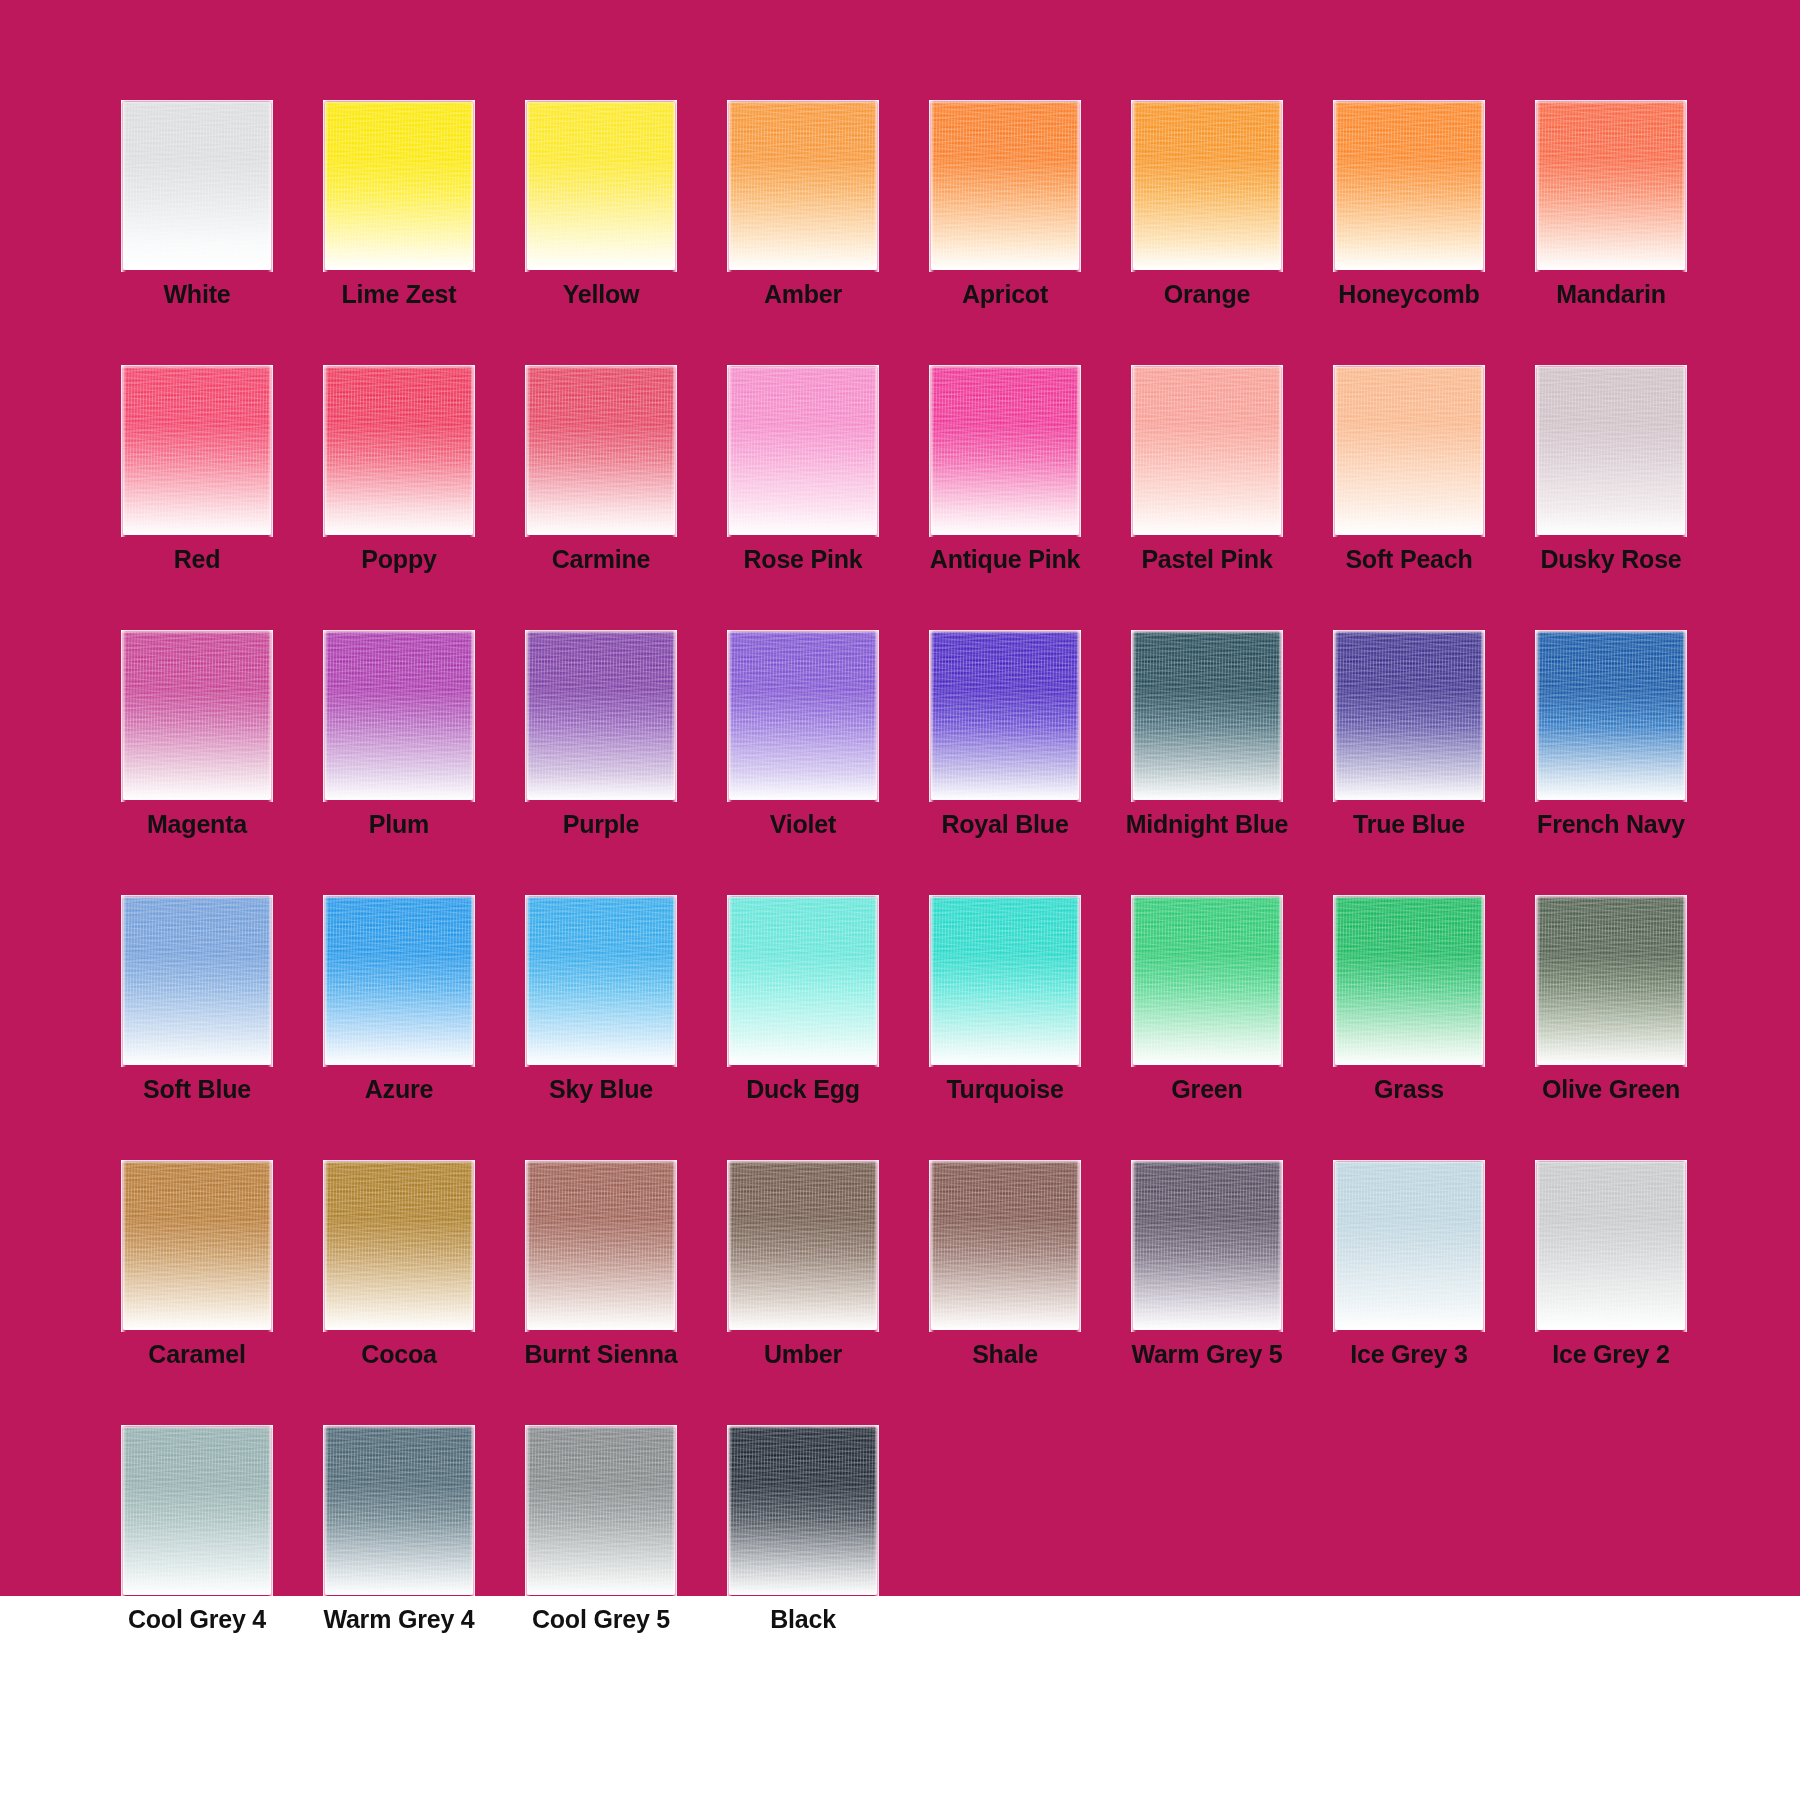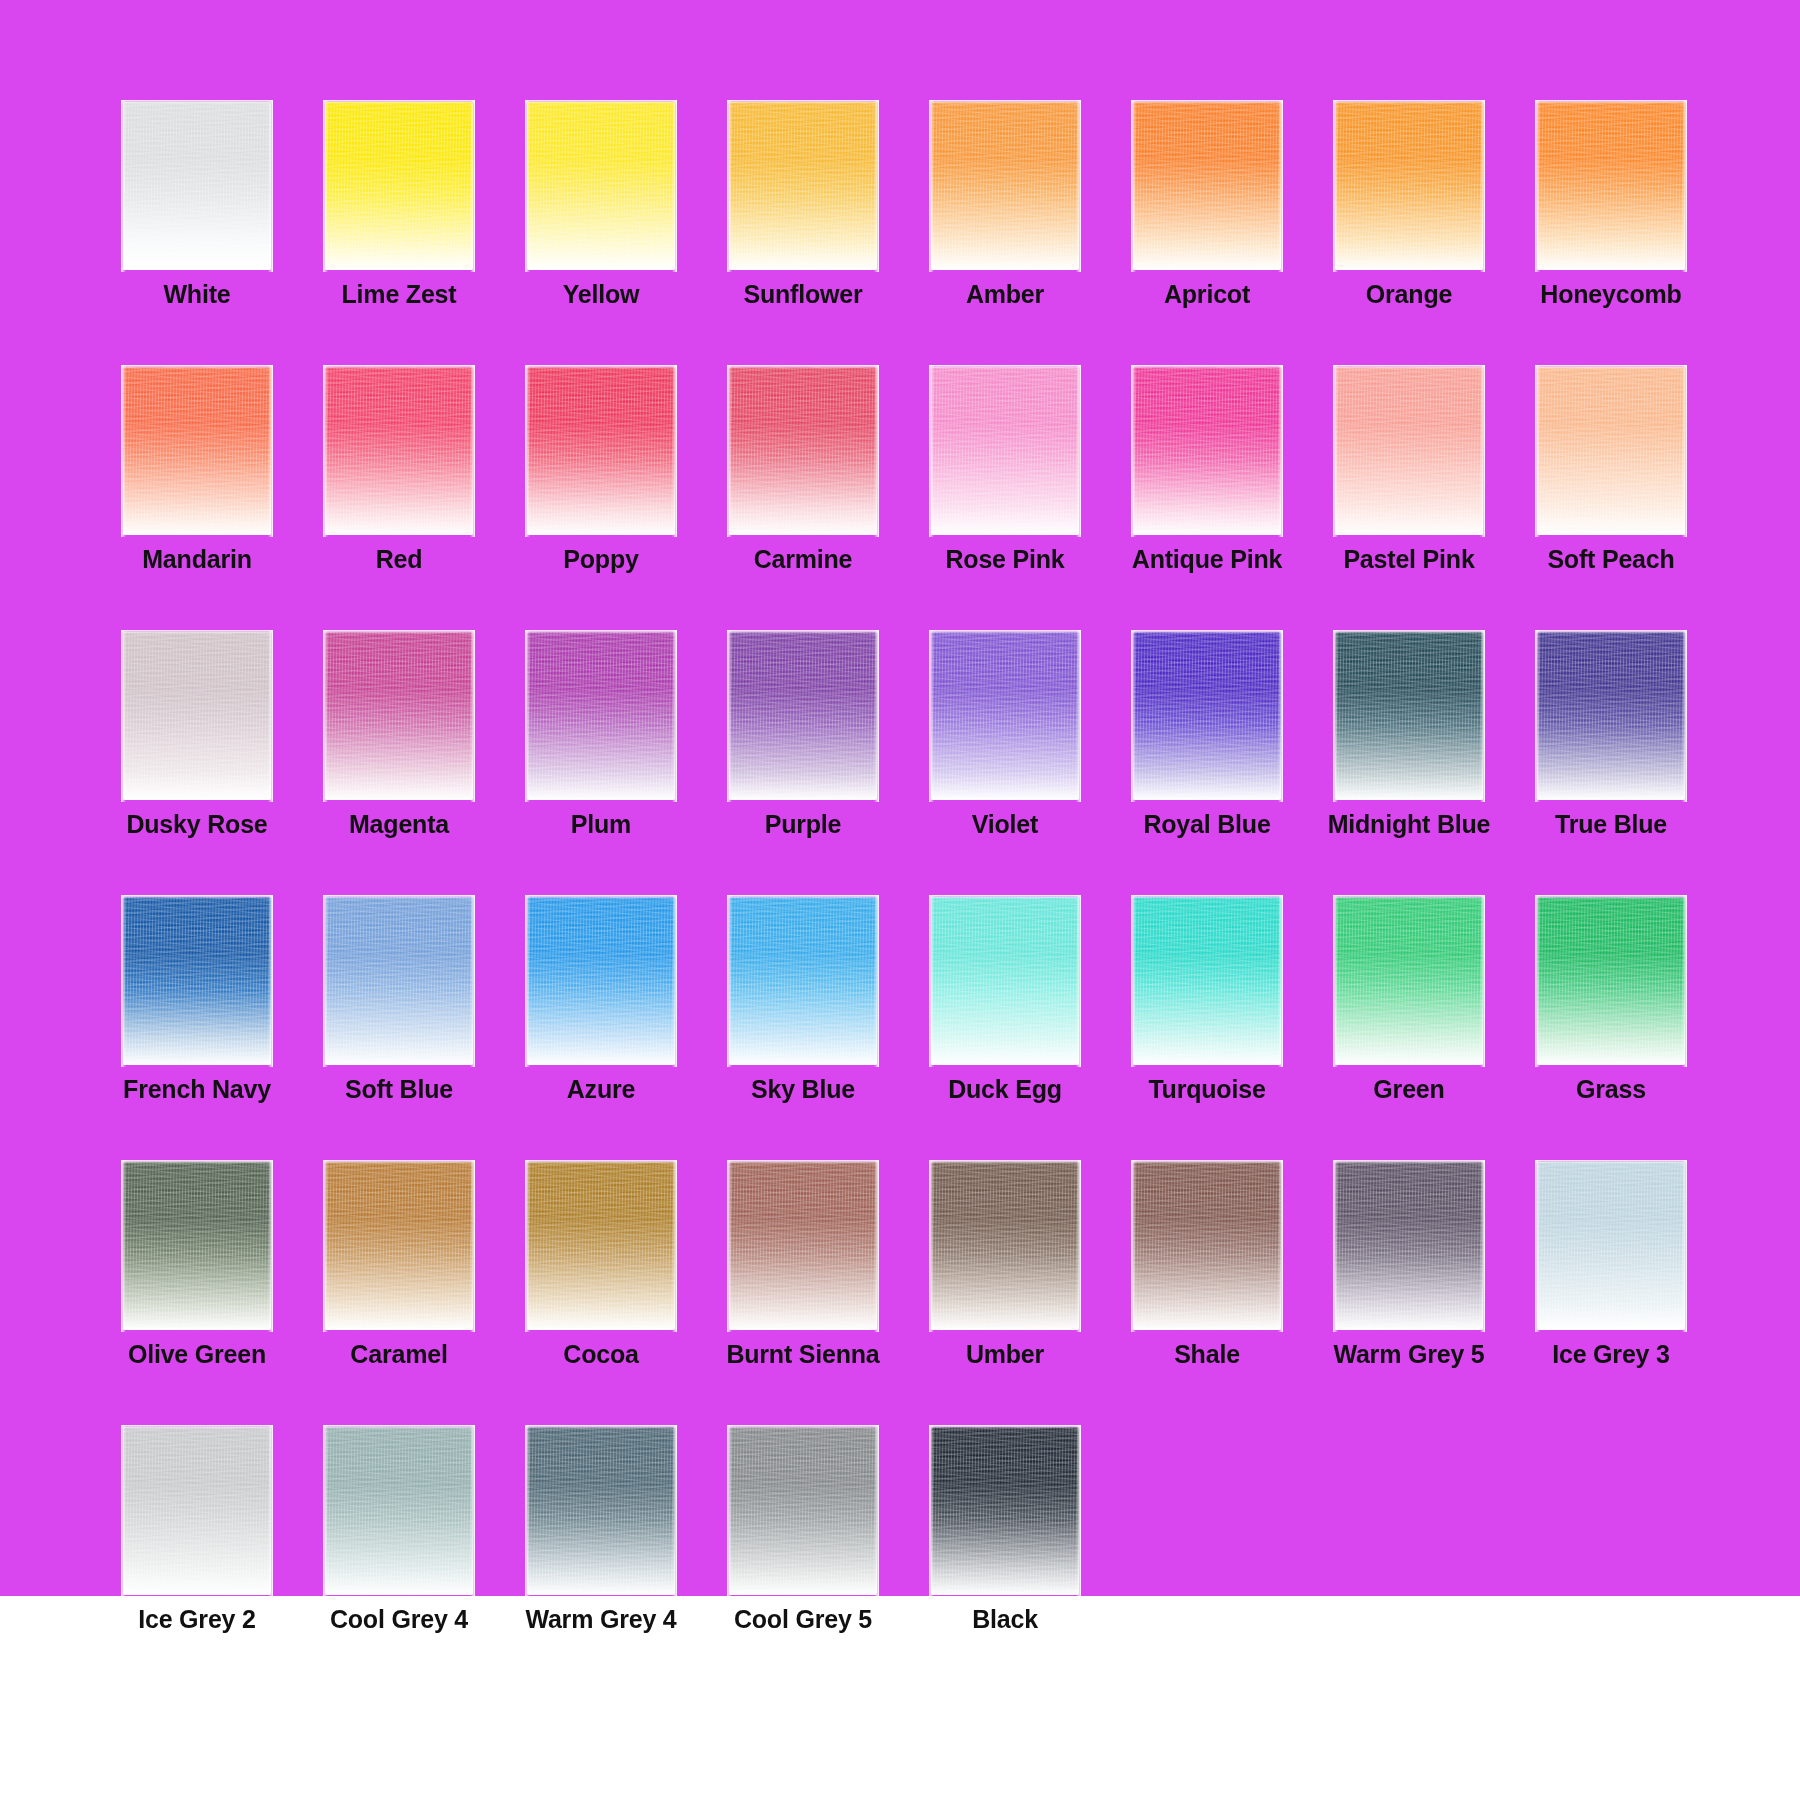--- a/index.html
+++ b/index.html
@@ -10,21 +10,21 @@
   body {
     width: 1800px;
     height: 1800px;
     font-family: "Liberation Sans", sans-serif;
     overflow: hidden;
   }
   #chart {
     position: relative;
     width: 1800px;
     height: 1596px;
-    background: #d946ef;
+    background: #be185d;
   }
   .swatch-grid {
     position: absolute;
     left: 96px;
     top: 96px;
     width: 1616px;
     display: grid;
     grid-template-columns: repeat(8, 202px);
     grid-template-rows: repeat(6, 265px);
   }
@@ -132,30 +132,20 @@
           <div class="swatch" style="background: linear-gradient(rgb(252, 231, 29) 0%, rgb(252, 231, 29) 34%, rgb(253, 236, 98) 56%, rgb(254, 249, 200) 84%, rgb(255, 255, 255) 100%);">
             <div class="grain"></div>
             <div class="grain2"></div>
           </div>
           <div class="edge"></div>
         </div>
         <div class="label">Yellow</div>
       </div>
       <div class="cell">
         <div class="swatch-wrap">
-          <div class="swatch" style="background: linear-gradient(rgb(246, 182, 43) 0%, rgb(246, 182, 43) 34%, rgb(248, 203, 91) 56%, rgb(253, 238, 190) 84%, rgb(255, 255, 255) 100%);">
-            <div class="grain"></div>
-            <div class="grain2"></div>
-          </div>
-          <div class="edge"></div>
-        </div>
-        <div class="label">Sunflower</div>
-      </div>
-      <div class="cell">
-        <div class="swatch-wrap">
           <div class="swatch" style="background: linear-gradient(rgb(247, 147, 49) 0%, rgb(247, 147, 49) 34%, rgb(249, 180, 104) 56%, rgb(253, 229, 198) 84%, rgb(255, 255, 255) 100%);">
             <div class="grain"></div>
             <div class="grain2"></div>
           </div>
           <div class="edge"></div>
         </div>
         <div class="label">Amber</div>
       </div>
       <div class="cell">
         <div class="swatch-wrap">

